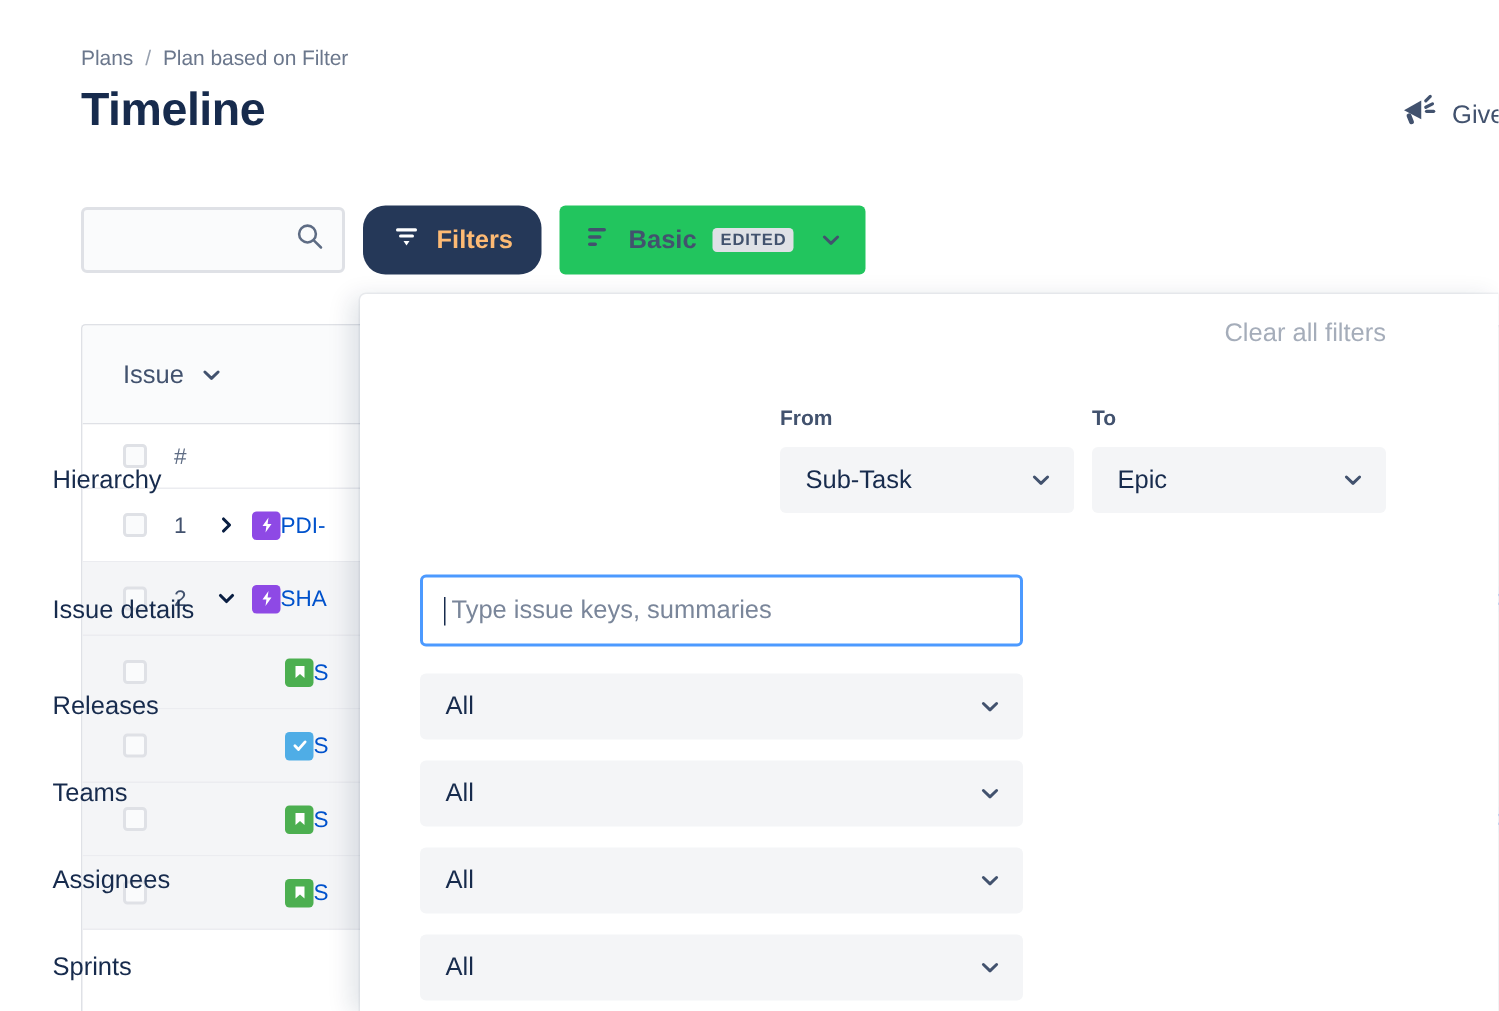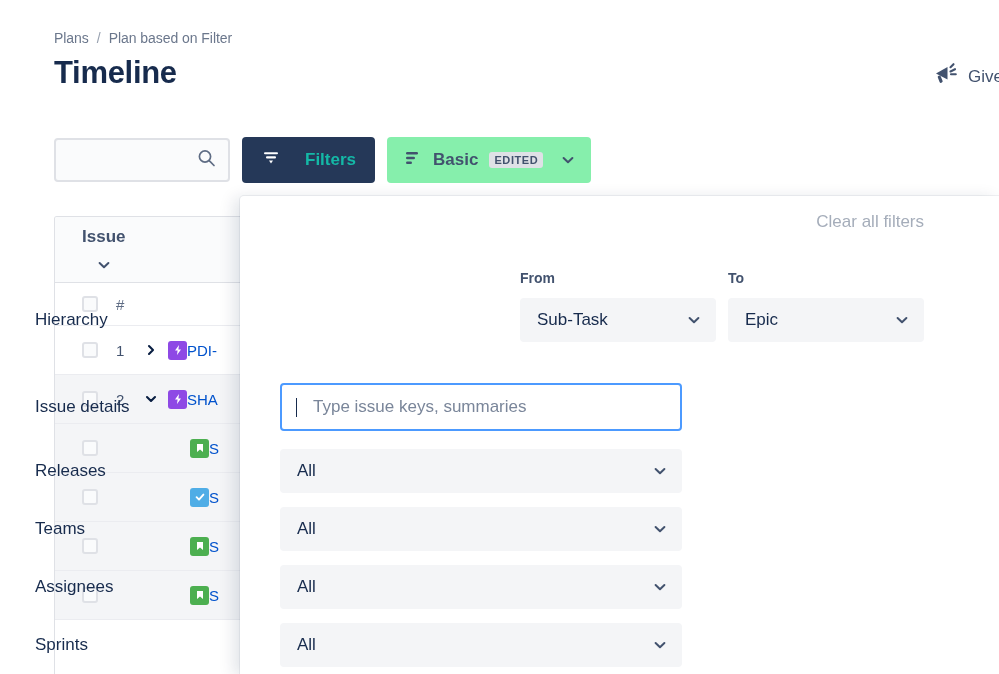--- a/index.html
+++ b/index.html
@@ -101,36 +101,36 @@
     position: absolute;
     right: 12px;
     top: 50%;
     transform: translateY(-50%);
     display: block;
   }
   .btn-filters {
     height: 46px;
     box-sizing: border-box;
     background: #253858;
-    color: #14b8a6;
+    color: #fdba74;
     border: none;
-    border-radius: 4px;
-    display: flex;
-    align-items: center;
-    gap: 24px;
+    border-radius: 15px;
+    display: flex;
+    align-items: center;
+    gap: 10px;
     padding: 0 19px;
     font-family: "Liberation Sans", sans-serif;
     font-size: 17px;
     font-weight: bold;
     cursor: pointer;
   }
   .btn-view {
     height: 46px;
     box-sizing: border-box;
-    background: #86efac;
+    background: #22c55e;
     border: none;
     border-radius: 4px;
     display: flex;
     align-items: center;
     gap: 11px;
     padding: 0 15px 0 15px;
     font-family: "Liberation Sans", sans-serif;
     font-size: 17px;
     font-weight: bold;
     color: #42526E;
@@ -169,23 +169,22 @@
     display: flex;
     align-items: center;
     padding-left: 27px;
     box-sizing: border-box;
   }
   .table-head .col-issue {
     display: flex;
     align-items: center;
     gap: 10px;
     font-size: 17px;
-    font-weight: bold;
+    font-weight: normal;
     color: #42526E;
-    flex-direction: column;
   }
   .row {
     display: flex;
     align-items: center;
     height: 49px;
     box-sizing: border-box;
     border-bottom: 1px solid #EBECF0;
     padding-left: 27px;
     position: relative;
   }
@@ -352,21 +351,21 @@
   }
   .text-input .caret {
     width: 1px;
     height: 19px;
     background: #172B4D;
     flex: none;
   }
   .text-input .ph {
     font-size: 17px;
     color: #7A869A;
-    margin-left: 16px;
+    margin-left: 4px;
   }
 </style>
 </head>
 <body>
 
 <div class="breadcrumb">
   <span class="crumb">Plans</span>
   <span class="sep">/</span>
   <span class="crumb">Plan based on Filter</span>
 </div>

